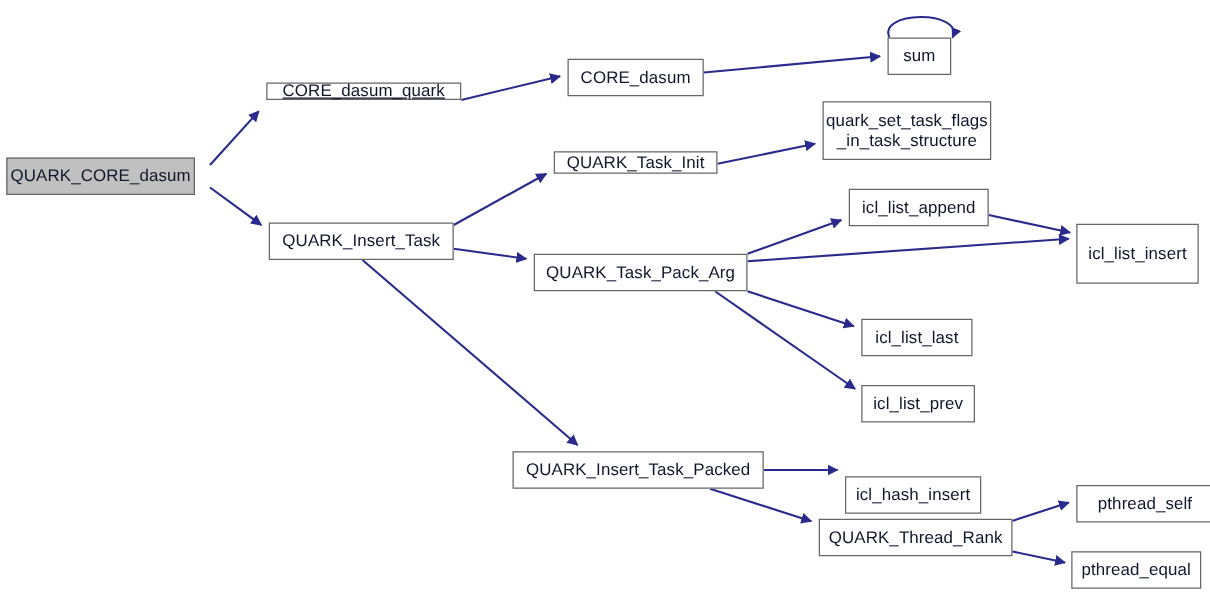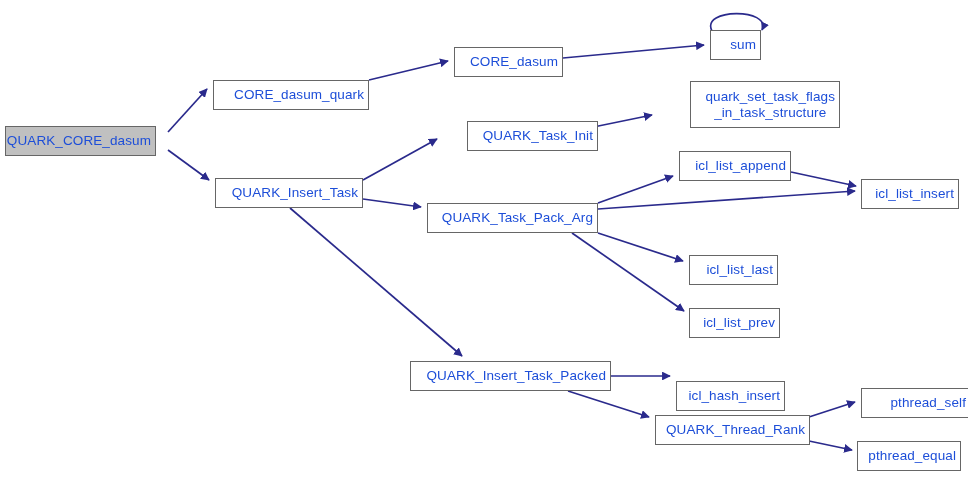--- a/index.html
+++ b/index.html
@@ -22,26 +22,26 @@
     top: 0;
     width: 968px;
     height: 477px;
     pointer-events: none;
   }
   .graph-node {
     position: absolute;
     box-sizing: border-box;
     border: 1px solid #666666;
     background: #ffffff;
-    color: #1d4ed8;
+    color: #0f172a;
     font-size: 13.5px;
     line-height: 1.12;
     display: flex;
     align-items: center;
-    justify-content: flex-end;
+    justify-content: center;
     text-align: center;
     white-space: pre-line;
     letter-spacing: 0.1px;
   }
   .graph-node.root {
     background: #c0c0c0;
   }
   .graph-node .node-label {
     display: block;
     padding: 0 4px;
@@ -75,30 +75,30 @@
         <path d="M572,233 L684,311" fill="none" stroke="#2a2a8c" stroke-width="1.7" marker-end="url(#arrowhead)"></path>
         <path d="M611,376 L670,376" fill="none" stroke="#2a2a8c" stroke-width="1.7" marker-end="url(#arrowhead)"></path>
         <path d="M568,391 L649,417" fill="none" stroke="#2a2a8c" stroke-width="1.7" marker-end="url(#arrowhead)"></path>
         <path d="M809,417 L855,402" fill="none" stroke="#2a2a8c" stroke-width="1.7" marker-end="url(#arrowhead)"></path>
         <path d="M809,441 L852,450" fill="none" stroke="#2a2a8c" stroke-width="1.7" marker-end="url(#arrowhead)"></path>
       </g>
   </svg>
 
   <div id="nodes-group">
       <div class="graph-node root" style="left: 5px; top: 126px; width: 151px; height: 30px;"><span class="node-label">QUARK_CORE_dasum</span></div>
-      <div class="graph-node" style="left: 213px; top: 80px; width: 156px; height: 30px;"><span class="node-label">CORE_dasum_quark</span></div>
+      <div class="graph-node" style="left: 213px; top: 66px; width: 156px; height: 14px; text-decoration: underline;"><span class="node-label">CORE_dasum_quark</span></div>
       <div class="graph-node" style="left: 215px; top: 178px; width: 148px; height: 30px;"><span class="node-label">QUARK_Insert_Task</span></div>
       <div class="graph-node" style="left: 454px; top: 47px; width: 109px; height: 30px;"><span class="node-label">CORE_dasum</span></div>
       <div class="graph-node" style="left: 710px; top: 30px; width: 51px; height: 30px;"><span class="node-label">sum</span></div>
-      <div class="graph-node" style="left: 658px; top: 81px; width: 150px; height: 47px; margin-left: 32px;"><span class="node-label">quark_set_task_flags
+      <div class="graph-node" style="left: 658px; top: 81px; width: 135px; height: 47px;"><span class="node-label">quark_set_task_flags
 _in_task_structure</span></div>
-      <div class="graph-node" style="left: 443px; top: 121px; width: 131px; height: 30px; margin-left: 24px;"><span class="node-label">QUARK_Task_Init</span></div>
+      <div class="graph-node" style="left: 443px; top: 121px; width: 131px; height: 18px;"><span class="node-label">QUARK_Task_Init</span></div>
       <div class="graph-node" style="left: 427px; top: 203px; width: 171px; height: 30px;"><span class="node-label">QUARK_Task_Pack_Arg</span></div>
       <div class="graph-node" style="left: 679px; top: 151px; width: 112px; height: 30px;"><span class="node-label">icl_list_append</span></div>
-      <div class="graph-node" style="left: 861px; top: 179px; width: 98px; height: 30px;"><span class="node-label">icl_list_insert</span></div>
+      <div class="graph-node" style="left: 861px; top: 179px; width: 98px; height: 48px;"><span class="node-label">icl_list_insert</span></div>
       <div class="graph-node" style="left: 689px; top: 255px; width: 89px; height: 30px;"><span class="node-label">icl_list_last</span></div>
       <div class="graph-node" style="left: 689px; top: 308px; width: 91px; height: 30px;"><span class="node-label">icl_list_prev</span></div>
       <div class="graph-node" style="left: 410px; top: 361px; width: 201px; height: 30px;"><span class="node-label">QUARK_Insert_Task_Packed</span></div>
       <div class="graph-node" style="left: 676px; top: 361px; width: 109px; height: 30px; margin-top: 20px;"><span class="node-label">icl_hash_insert</span></div>
       <div class="graph-node" style="left: 655px; top: 415px; width: 155px; height: 30px;"><span class="node-label">QUARK_Thread_Rank</span></div>
       <div class="graph-node" style="left: 861px; top: 388px; width: 110px; height: 30px;"><span class="node-label">pthread_self</span></div>
       <div class="graph-node" style="left: 857px; top: 441px; width: 104px; height: 30px;"><span class="node-label">pthread_equal</span></div>
     </div>
 
 </div>

